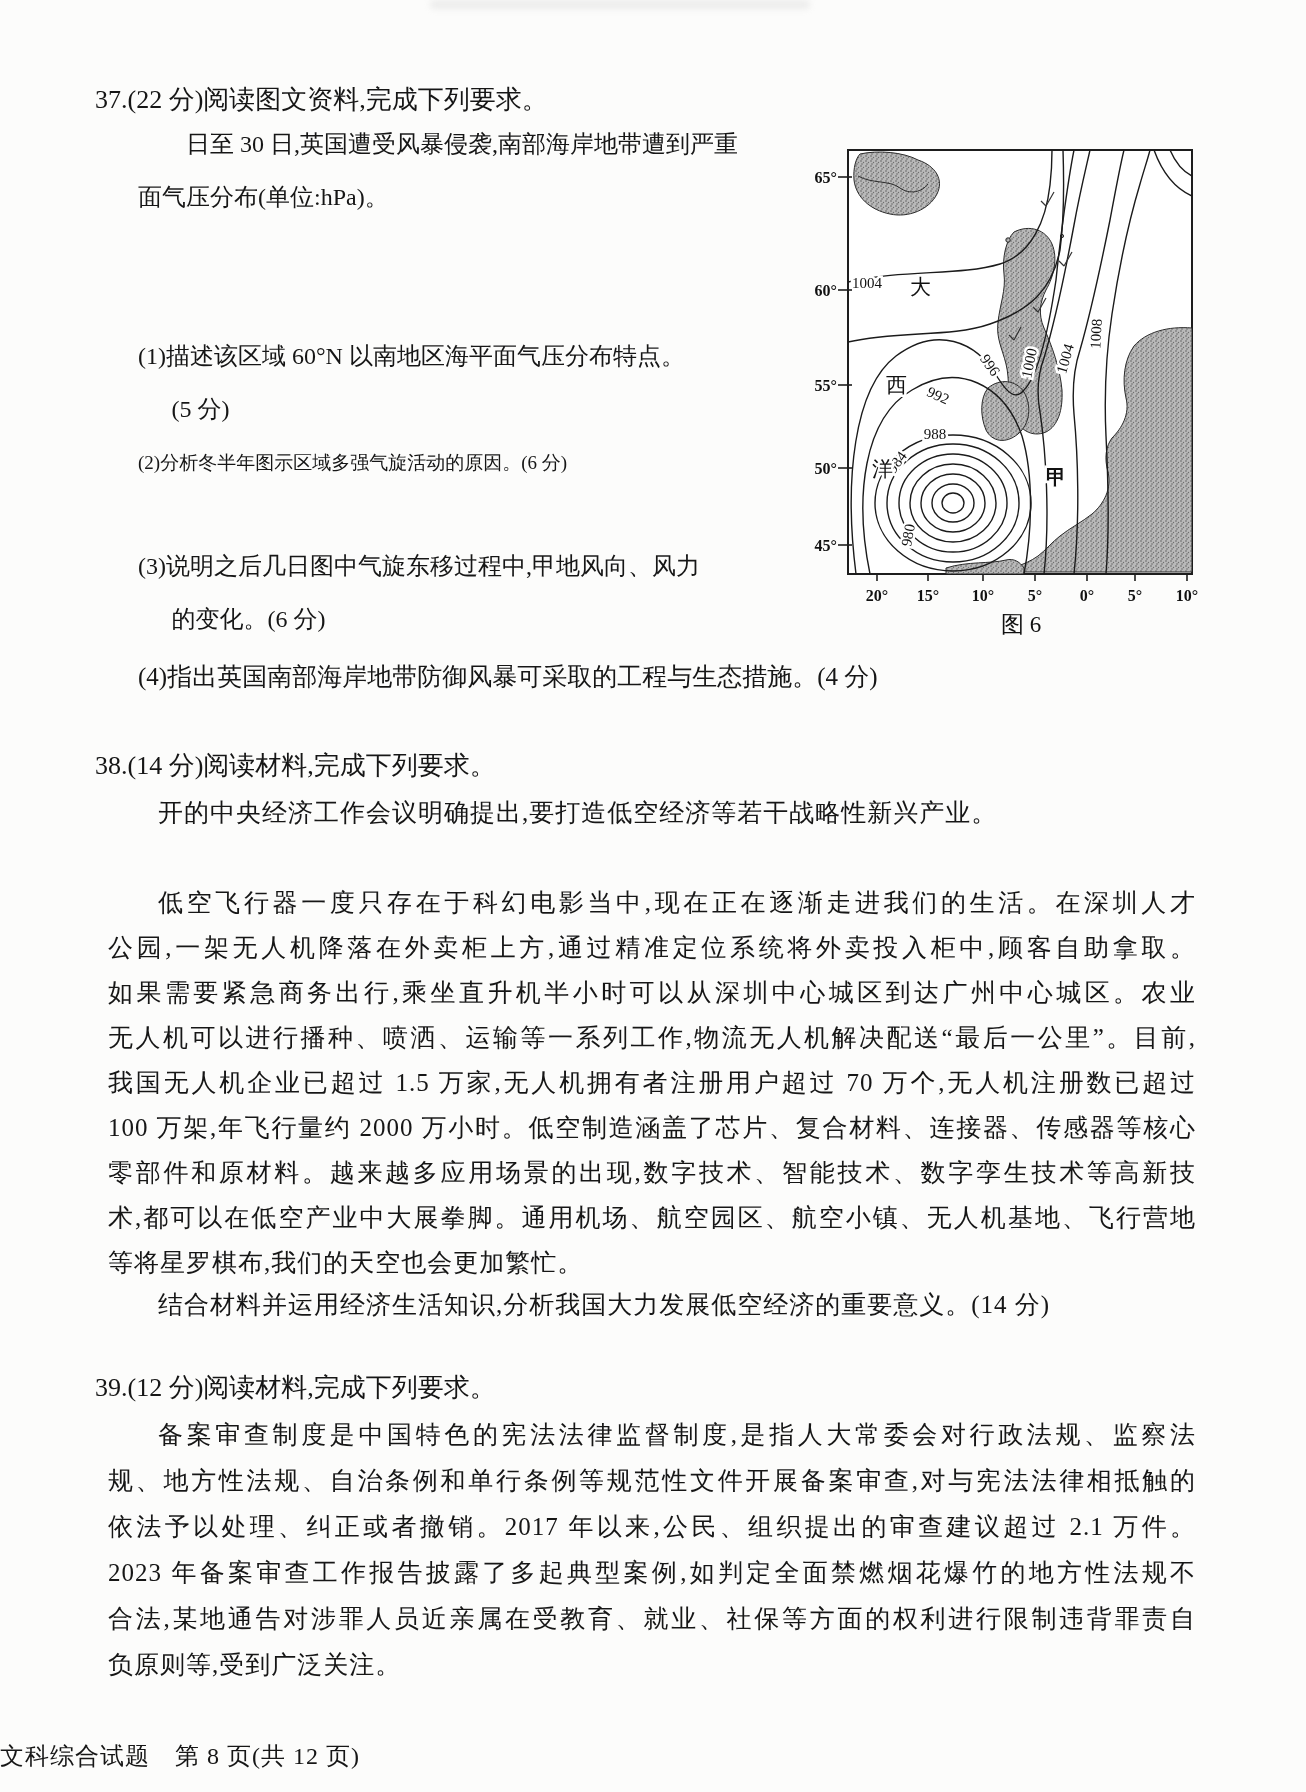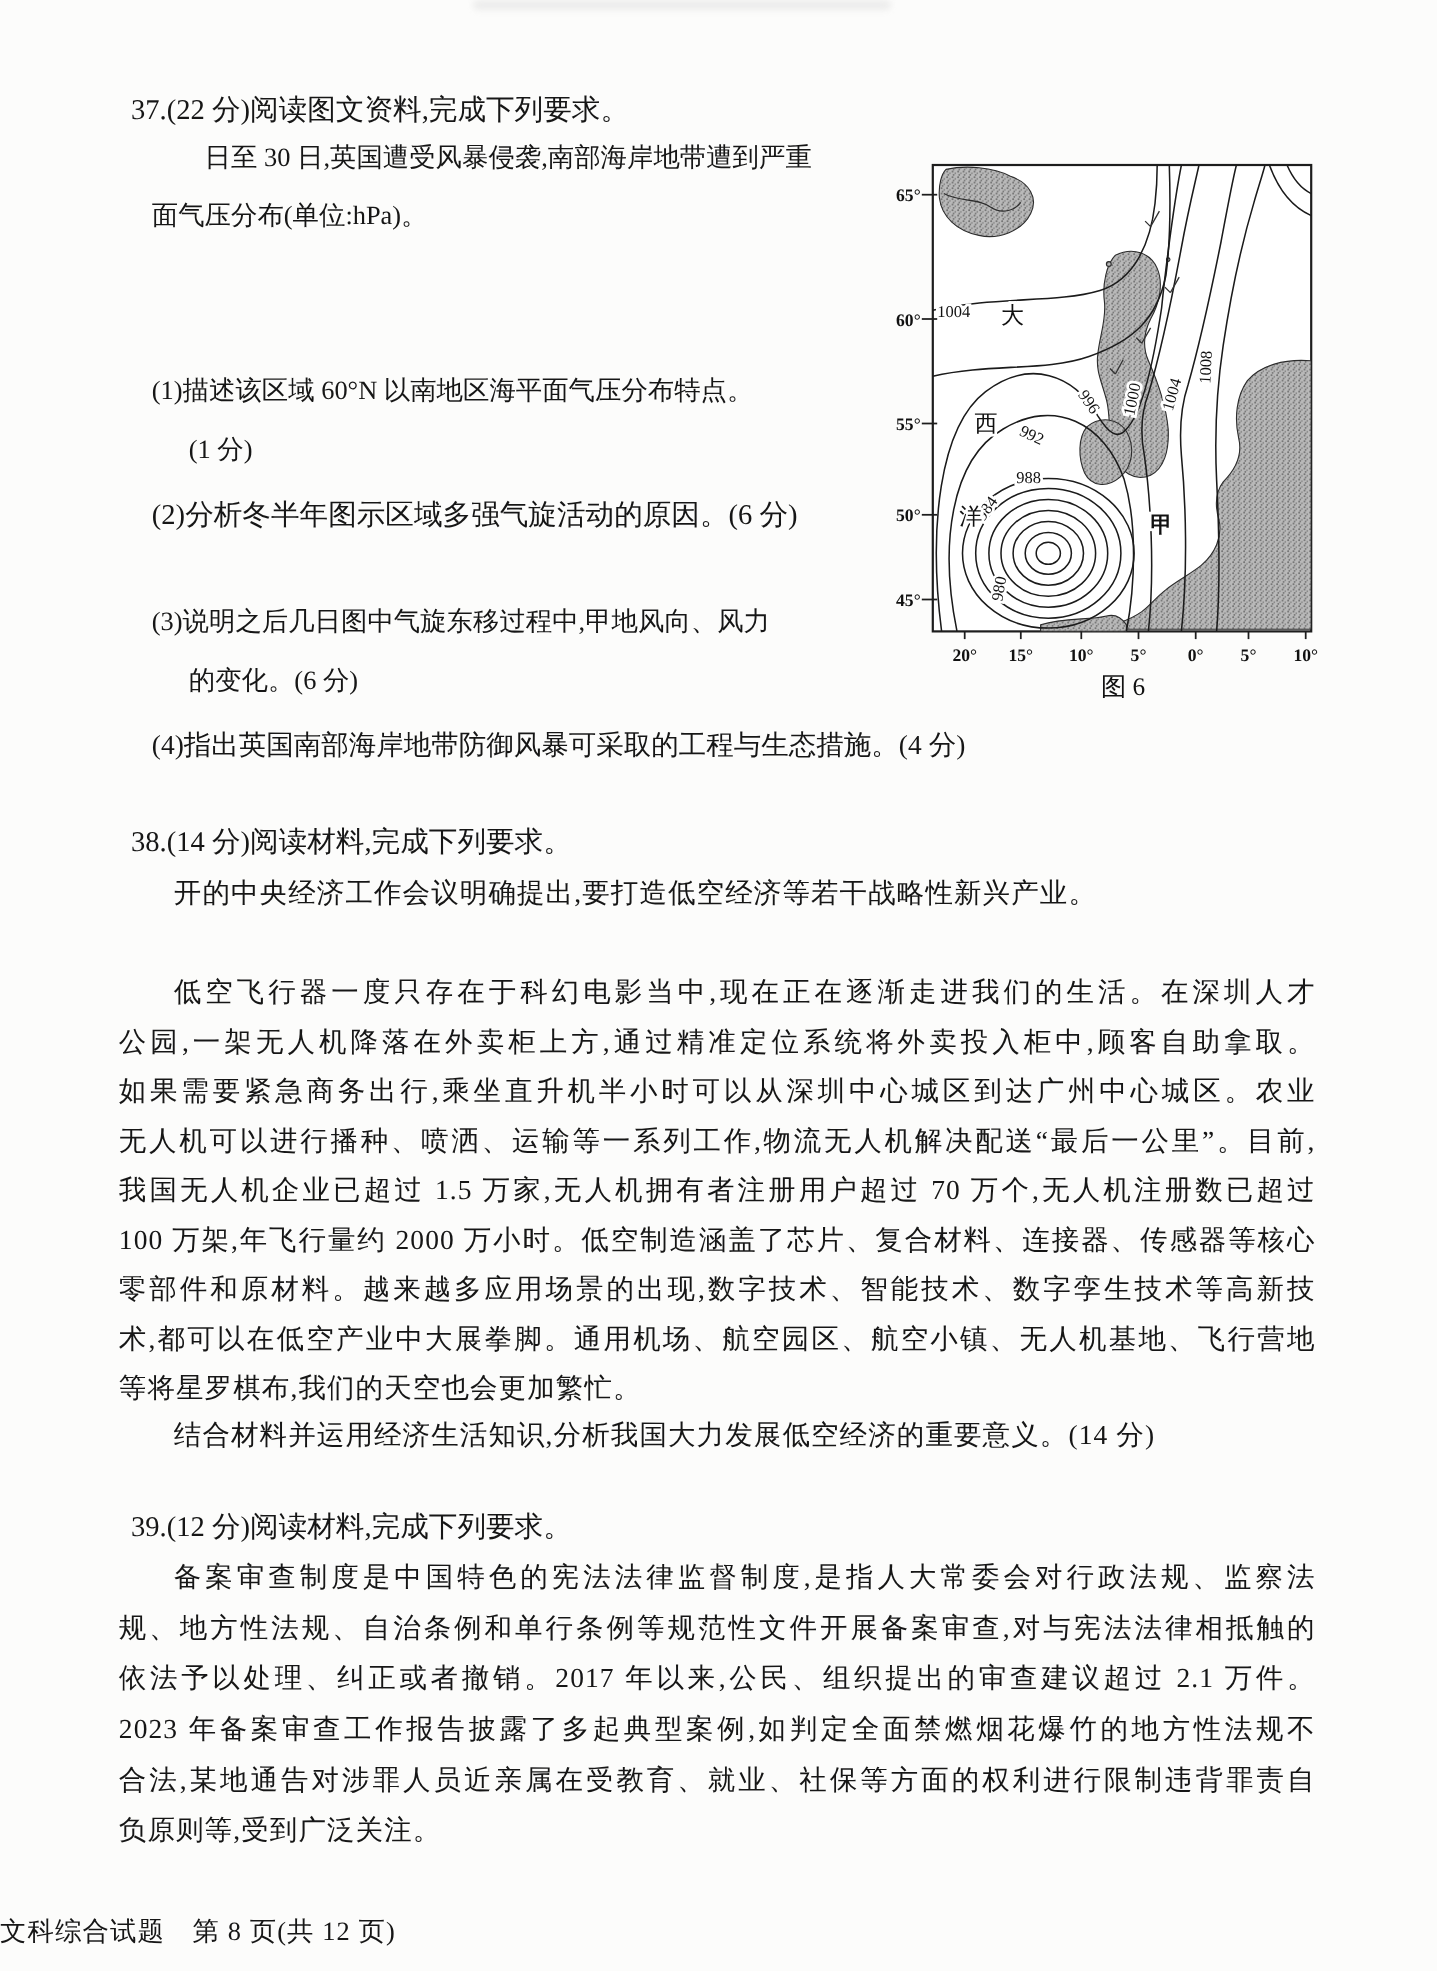--- a/index.html
+++ b/index.html
@@ -2,30 +2,30 @@
 <html><head>
 <meta charset="utf-8">
 <style>
   html,body{margin:0;padding:0;}
   body{
     width:1306px;height:1792px;position:relative;overflow:hidden;
     background:#fcfcfb;color:#161616;
     font-family:"Liberation Serif","DejaVu Serif",serif;
   }
   .abs{position:absolute;}
-  .hdr{font-size:26px;white-space:nowrap;margin-left:24px;}
+  .hdr{font-size:26px;white-space:nowrap;}
   .tline{white-space:nowrap;}
   
   .col37 .tline{font-size:24px;line-height:53px;text-align:justify;text-align-last:justify;}
   .col37 .tline:first-child{text-indent:2em;}
   .col37 .tline:last-child{text-align-last:left;}
   
   .subq .tline{font-size:24px;line-height:53px;text-align-last:left;}
   .subq .tline:nth-child(2){text-indent:1.4em;}
-  .oneline{font-size:26px;white-space:nowrap;}
+  .oneline{font-size:19px;white-space:nowrap;}
   .oneline.big{font-size:25px;}
   
   .wide .tline{font-size:25px;letter-spacing:1px;text-align:justify;text-align-last:justify;}
   .wide .tline:first-child{text-indent:2em;}
   .wide .tline:last-child{text-align-last:left;}
   .lh45 .tline{line-height:45px;}
   .lh46 .tline{line-height:46px;}
   .prompt{font-size:25px;letter-spacing:1px;text-indent:2em;white-space:nowrap;}
   .footer{font-size:24px;letter-spacing:1px;width:100%;}
   .artifact{background:#c9c9c9;opacity:.3;filter:blur(3px);border-radius:4px;}
@@ -39,21 +39,21 @@
 
 <div class="abs hdr" style="left:95px;top:82px;">37.(22 分)阅读图文资料,完成下列要求。</div>
 
 <div class="abs col37" style="left:138px;top:118px;width:568px;">
     <div class="tline">日至 30 日,英国遭受风暴侵袭,南部海岸地带遭到严重</div>
     <div class="tline">面气压分布(单位:hPa)。</div>
   </div>
 
 <div class="abs subq" style="left:138px;top:330px;width:600px;">
     <div class="tline">(1)描述该区域 60°N 以南地区海平面气压分布特点。</div>
-    <div class="tline">(1 分)</div>
+    <div class="tline">(5 分)</div>
   </div>
 
 <div class="abs oneline" style="left:138px;top:450px;">(2)分析冬半年图示区域多强气旋活动的原因。(6 分)</div>
 
 <div class="abs subq" style="left:138px;top:540px;width:600px;">
     <div class="tline">(3)说明之后几日图中气旋东移过程中,甲地风向、风力</div>
     <div class="tline">的变化。(6 分)</div>
   </div>
 
 <div class="abs oneline big" style="left:138px;top:660px;">(4)指出英国南部海岸地带防御风暴可采取的工程与生态措施。(4 分)</div>

